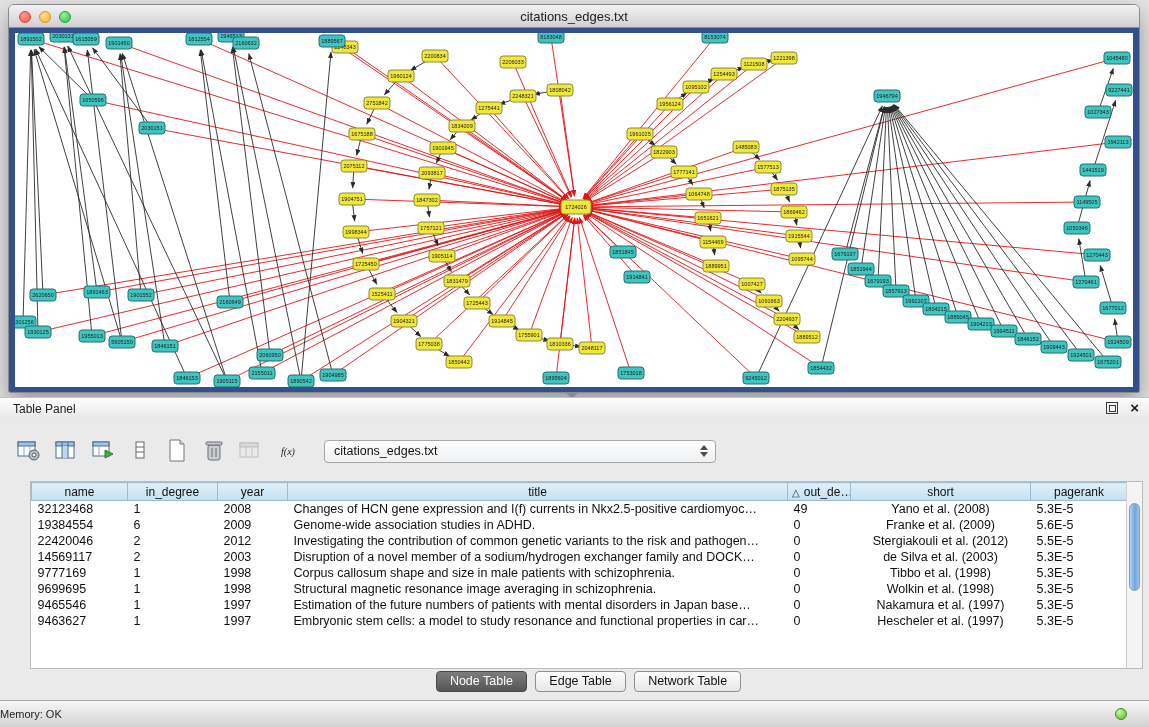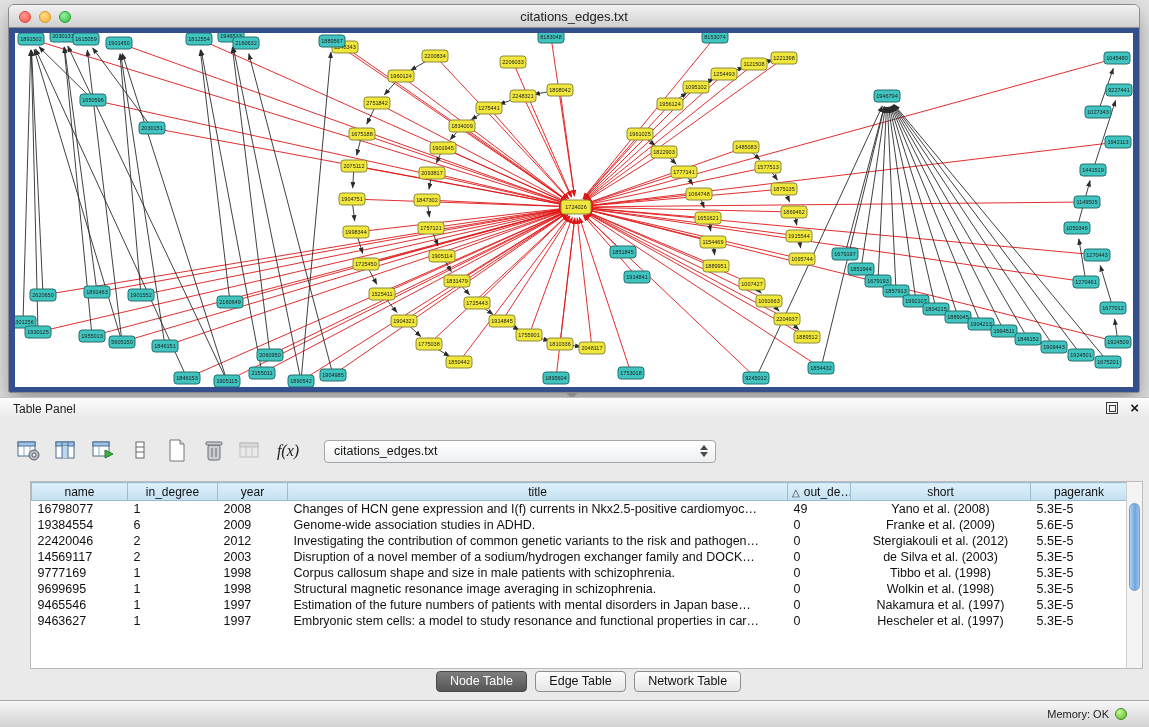--- a/index.html
+++ b/index.html
@@ -33,21 +33,21 @@
   .panel-hdr-icons { position:absolute; right:10px; top:3px; display:flex; gap:12px; align-items:center; }
   .float-icon { width:12px; height:12px; border:1.5px solid #3a3a3a; position:relative; }
   .float-icon::after { content:""; position:absolute; left:2px; top:2px; width:5px; height:5px; border:1.2px solid #3a3a3a; }
   .close-icon { font-size:15px; font-weight:bold; color:#1a1a1a; line-height:14px; cursor:default; }
 
   .panel-body { position:absolute; left:0; top:419px; width:100%; height:281px; background:#eaeaea; }
 
   
   .tp-toolbar { position:absolute; left:16px; top:20px; display:flex; align-items:center; gap:11px; }
   .tb-icon { width:26px; height:24px; display:flex; align-items:center; justify-content:center; }
-  .fx { font-family:"Liberation Serif", serif; font-style:italic; font-size:16px; color:#222; }
+  .fx { font-family:"Liberation Serif", serif; font-style:italic; font-size:10px; color:#222; }
   .combo { margin-left:12px; width:392px; height:23px; background:linear-gradient(#ffffff,#eef0f2);
     border:1px solid #a6a6a6; border-radius:4px; position:relative; display:flex; align-items:center; }
   .combo-text { padding-left:9px; font-size:12.5px; color:#111; }
   .combo-arrows { position:absolute; right:7px; top:4px; display:flex; flex-direction:column; gap:2px; }
   .combo-arrows i { display:block; width:0; height:0; border-left:4px solid transparent; border-right:4px solid transparent; }
   .combo-arrows .up   { border-bottom:5px solid #4a4a4a; }
   .combo-arrows .down { border-top:5px solid #4a4a4a; }
 
   
   .table-area { position:absolute; left:30px; top:62px; width:1113px; height:188px;
@@ -68,21 +68,21 @@
   
   .tabs-row { position:absolute; left:0; top:252px; width:100%; text-align:center;padding-left:28px; }
   .tab-btn { display:inline-block; height:21px; padding:0 13px; margin:0 2px; font-size:12.5px;
     line-height:19px; border:1px solid #8f8f8f; border-radius:4px;
     background:linear-gradient(#fdfdfd,#e6e6e6); color:#111; font-family:"Liberation Sans",sans-serif; }
   .tab-btn.active { background:linear-gradient(#7d7d7d,#555555); color:#fff; border-color:#4a4a4a; }
 
   
   .status-bar { position:absolute; left:0; top:700px; width:100%; height:27px;
     background:linear-gradient(#f7f7f7,#d2d2d2); border-top:1px solid #a9a9a9;
-    display:flex; align-items:center; justify-content:flex-end; padding-right:22px; gap:6px; }
+    display:flex; align-items:center; justify-content:space-between; padding-right:22px; gap:6px; }
   .status-text { font-size:11px; color:#222; }
   .mem-dot { width:12px; height:12px; border-radius:50%;
     background:radial-gradient(circle at 35% 30%, #c9f7a0, #53b822); border:1px solid #3f8f19; }
 
   svg text { user-select:none; }
 </style>
 </head>
 <body>
 
 <div class="desktop">
@@ -815,21 +815,21 @@
               <th><span>in_degree</span></th>
               <th><span>year</span></th>
               <th><span>title</span></th>
               <th><span class="sort">△</span><span>out_de…</span></th>
               <th><span>short</span></th>
               <th><span>pagerank</span></th>
             </tr>
           </thead>
         <tbody id="table-body">
             <tr>
-              <td>16798077</td>
+              <td>32123468</td>
               <td>1</td>
               <td>2008</td>
               <td>Changes of HCN gene expression and I(f) currents in Nkx2.5-positive cardiomyoc…</td>
               <td>49</td>
               <td>Yano et al. (2008)</td>
               <td>5.3E-5</td>
             </tr>
             <tr>
               <td>19384554</td>
               <td>6</td>

